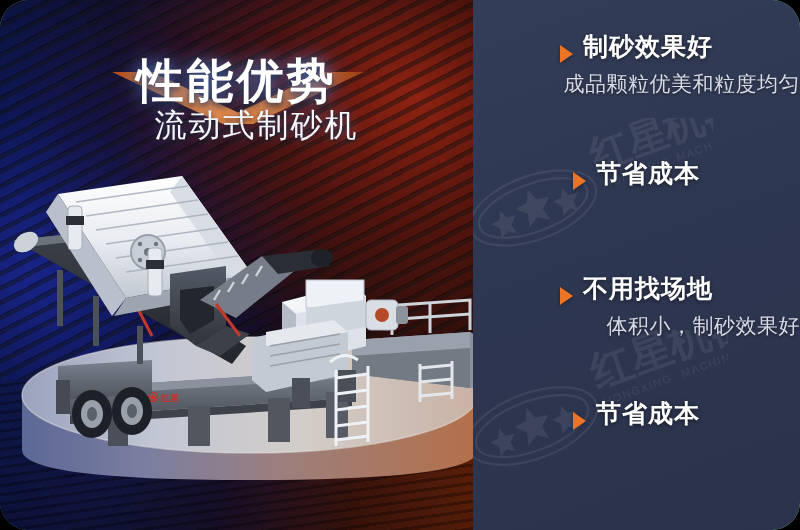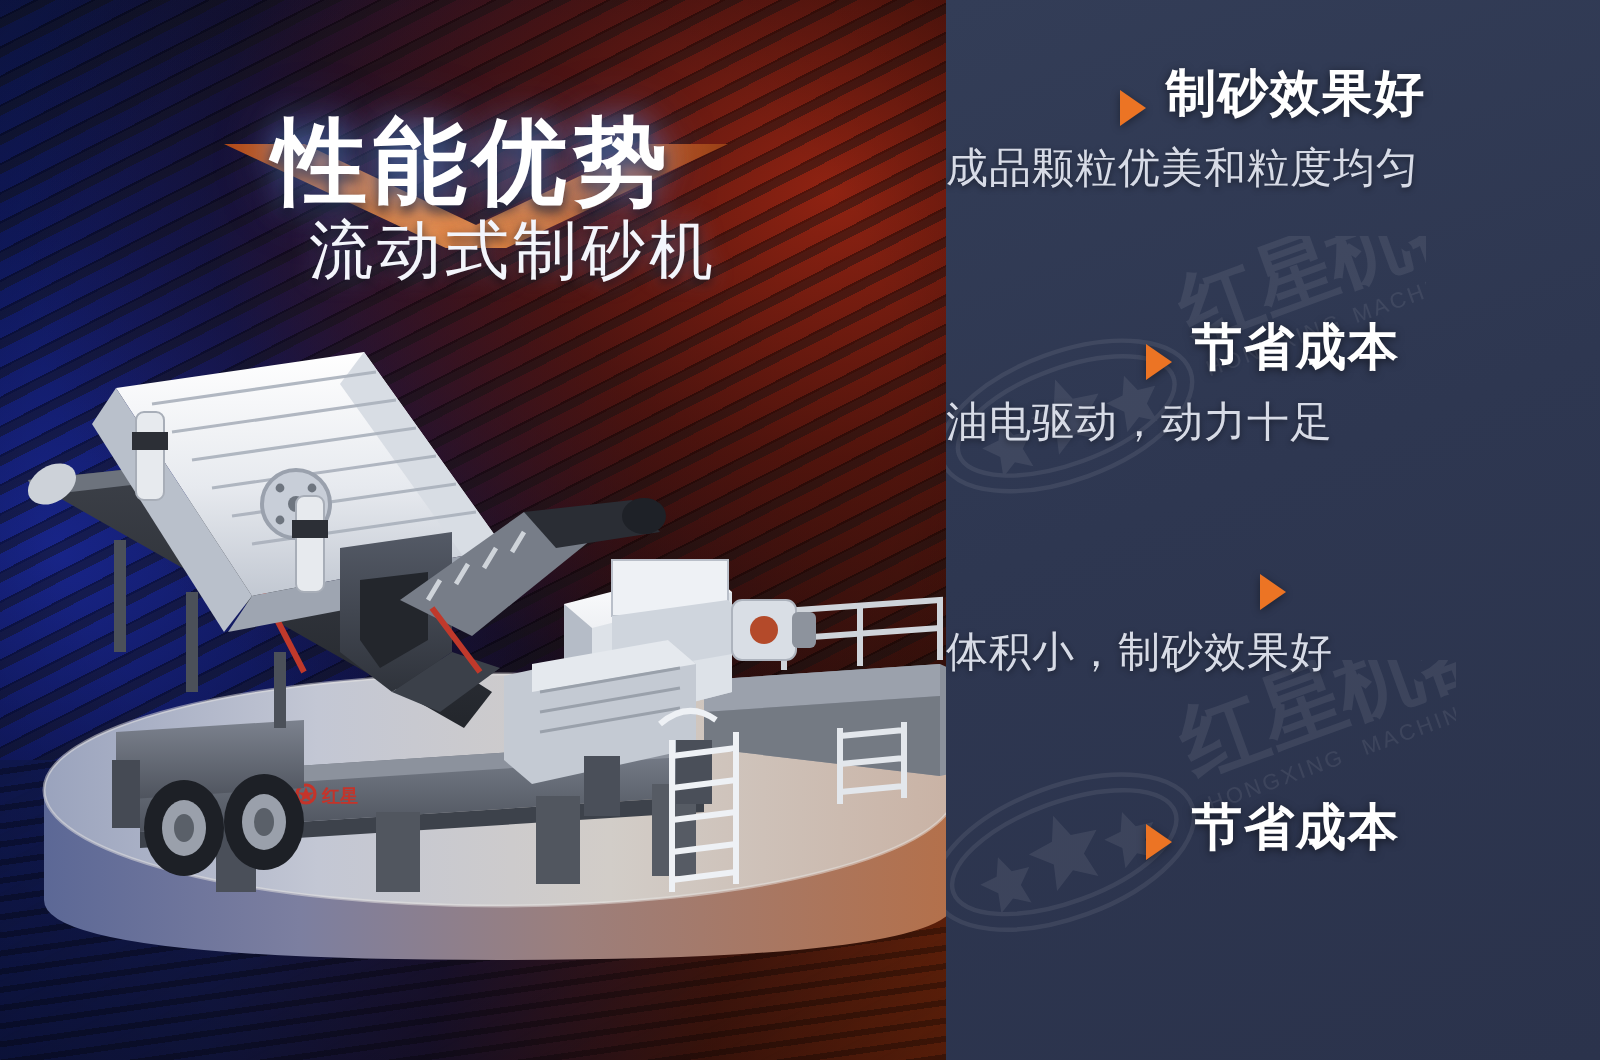--- a/index.html
+++ b/index.html
@@ -5,20 +5,21 @@
   html,body{margin:0;padding:0;background:#000;}
   body{
     font-family:"Liberation Sans","DejaVu Sans",sans-serif;
     -webkit-font-smoothing:antialiased;
   }
   #stage{
     position:relative;
     width:800px;height:530px;
     overflow:hidden;
     background:#86efac;
+    border-radius:28px;
   }
 
   
   #left-panel{
     position:absolute;left:0;top:0;width:473px;height:530px;
     overflow:hidden;
     background:
       radial-gradient(120% 90% at 88% 18%, rgba(150,36,18,.95) 0%, rgba(95,22,12,.75) 28%, rgba(40,12,12,.25) 55%, rgba(0,0,0,0) 72%),
       radial-gradient(100% 85% at 6% 52%, rgba(26,40,150,.85) 0%, rgba(16,26,105,.6) 35%, rgba(8,12,48,.18) 62%, rgba(0,0,0,0) 80%),
       linear-gradient(118deg,#101a52 0%,#0c1038 24%,#0a0b22 44%,#150a10 60%,#30100c 80%,#451409 100%);
@@ -112,21 +113,21 @@
     border-bottom:9px solid transparent;
     border-left:13px solid #ec7424;
     flex:0 0 auto;
     filter:drop-shadow(0 1px 2px rgba(0,0,0,.4));
   }
   .f-title{
     font-size:25px;font-weight:bold;color:#ffffff;letter-spacing:1px;
     text-shadow:0 1px 4px rgba(0,0,0,.55);
   }
   .f-desc{
-    text-align:left;
+    text-align:right;
     font-size:21px;color:#d7dbe6;letter-spacing:.5px;
     margin-top:7px;
     text-shadow:0 1px 3px rgba(0,0,0,.45);
   }
 
   
   .wm{
     position:absolute;
     opacity:.075;
     pointer-events:none;
@@ -379,26 +380,26 @@
         <span class="f-title">制砂效果好</span>
       </div>
       <div class="f-desc">成品颗粒优美和粒度均匀</div>
     </div>
 
     <div class="feature" style="top:160px;">
       <div class="f-head">
         <span class="tri"></span>
         <span class="f-title">节省成本</span>
       </div>
-      <div class="f-desc">油电驱动，动力十足</div>
     </div>
 
     <div class="feature" style="top:275px;">
       <div class="f-head">
         <span class="tri"></span>
+        <span class="f-title">不用找场地</span>
       </div>
       <div class="f-desc">体积小，制砂效果好</div>
     </div>
 
     <div class="feature" style="top:400px;">
       <div class="f-head">
         <span class="tri"></span>
         <span class="f-title">节省成本</span>
       </div>
     </div>

